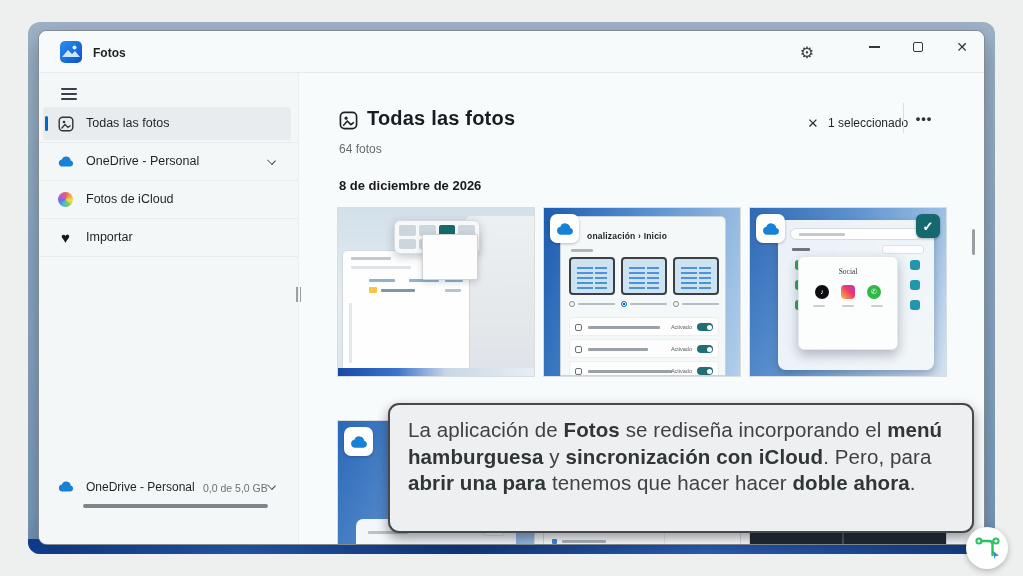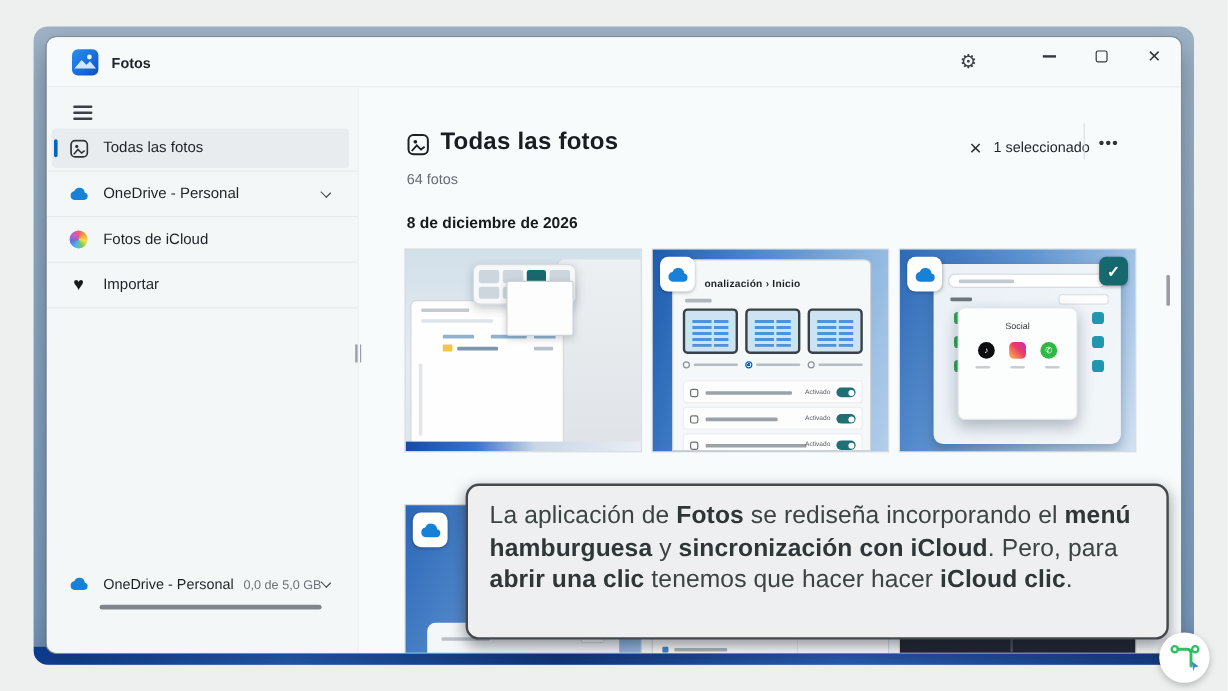--- a/index.html
+++ b/index.html
@@ -156,21 +156,21 @@
   .t3-search::after { content:""; position:absolute; left:8px; top:4px; width:46px; height:2.5px; background:#c3c9ce; border-radius:1px; }
   .t3-anclado { position:absolute; left:14px; top:28px; width:18px; height:2.5px; background:#6e757b; border-radius:1px; }
   .t3-orderbtn { position:absolute; right:10px; top:25px; width:42px; height:9px; background:#fdfdfd; border:1px solid #dde1e4; border-radius:3px; }
   .appdots { position:absolute; left:10px; top:40px; width:138px; display:grid; grid-template-columns:repeat(6,1fr);
     row-gap:10px; justify-items:center; }
   .appdots i { width:10px; height:10px; border-radius:3px; }
   .appdots i:nth-child(6n+1){ background:#33a457; } .appdots i:nth-child(6n+2){ background:#e2574c; }
   .appdots i:nth-child(6n+3){ background:#f2a33c; } .appdots i:nth-child(6n+4){ background:#3e86d6; }
   .appdots i:nth-child(6n+5){ background:#7e57c2; } .appdots i:nth-child(6n+6){ background:#2196ae; }
   .t3-popup { position:absolute; left:48px; top:48px; width:100px; height:94px; background:#fcfdfd; border:1px solid #e4e7e9;
-    border-radius:6px; box-shadow:0 5px 12px rgba(25,40,60,.3); z-index:3; }
+    border-radius:6px; box-shadow:0 5px 12px rgba(25,40,60,.3); z-index:3;font-family:Liberation Serif, serif; }
   .t3-social { position:absolute; left:0; top:10px; width:100%; text-align:center; font-size:7.5px; color:#33383c; }
   .t3-icons { position:absolute; left:0; top:28px; width:100%; display:flex; justify-content:center; gap:12px; }
   .t3-app { width:14px; height:14px; border-radius:4px; display:flex; align-items:center; justify-content:center;
     color:#fff; font-size:7px; position:relative; }
   .t3-tiktok { background:#0d0d10; border-radius:50%; }
   .t3-insta { background:linear-gradient(45deg,#f7c14d 0%,#ee3d63 55%,#b630c7 100%); }
   .t3-wa { background:#2fb843; border-radius:50%; }
   .t3-icons-lbl { position:absolute; left:0; top:48px; width:100%; display:flex; justify-content:center; gap:17px; }
   .t3-icons-lbl i { width:12px; height:2px; background:#c9ced2; border-radius:1px; }
 
@@ -463,21 +463,21 @@
       </div>
       <div class="thumb row2 tx3 r2t3">
         <span class="vline"></span>
         <span class="wbar" style="top:96px;width:26px"></span>
 
       </div>
     </div>
   </div>
 
   <div class="tooltip">
-    <p><span>La aplicación de </span><b>Fotos</b><span> se rediseña incorporando el </span><b>menú hamburguesa</b><span> y </span><b>sincronización con iCloud</b><span>. Pero, para </span><b>abrir una clic</b><span> tenemos que hacer hacer </span><b>iCloud clic</b><span>.</span></p>
+    <p><span>La aplicación de </span><b>Fotos</b><span> se rediseña incorporando el </span><b>menú hamburguesa</b><span> y </span><b>sincronización con iCloud</b><span>. Pero, para </span><b>abrir una para</b><span> tenemos que hacer hacer </span><b>doble ahora</b><span>.</span></p>
   </div>
 </div>
 
 <div class="wm">
   <svg width="30" height="30" viewBox="0 0 30 30">
     <circle cx="7" cy="8" r="2.6" fill="none" stroke="#2bc162" stroke-width="2"></circle>
     <path d="M9.6 8 H17 q3.5 0 3.5 3.5 V22" fill="none" stroke="#2bc162" stroke-width="2.4" stroke-linecap="round"></path>
     <circle cx="24" cy="8" r="2.6" fill="none" stroke="#2bc162" stroke-width="2"></circle>
     <path d="M21.4 8 h-1" stroke="#2bc162" stroke-width="2"></path>
     <path d="M21 18 l6 4.5 -3.4 .6 -1.1 3.2 Z" fill="#3e86d6"></path>

